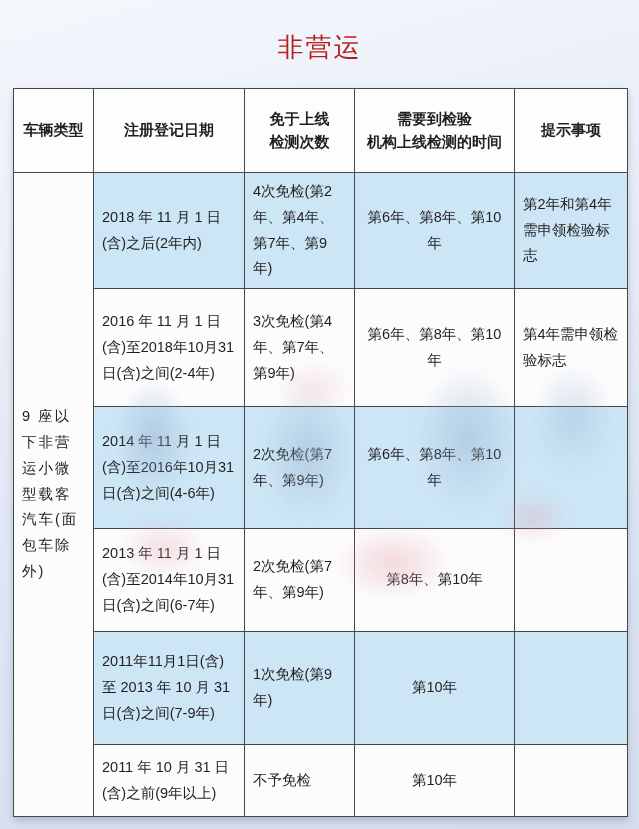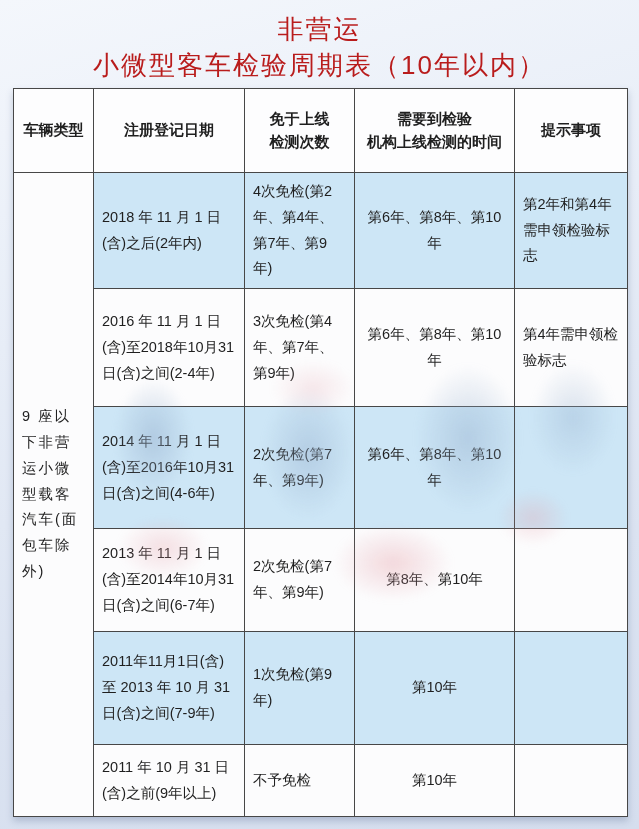--- a/index.html
+++ b/index.html
@@ -71,21 +71,20 @@
     filter:blur(3px);
   }
 </style>
 </head>
 <body>
 
 <div class="page">
 
   <div class="title-block">
     <div class="title-line">非营运</div>
-    <div class="title-line">小微型客车检验周期表（10年以内）</div>
   </div>
 
   <table class="main">
     <colgroup>
       <col style="width:80px">
         <col style="width:151px">
         <col style="width:110px">
       <col style="width:160px">
         <col style="width:113px">
     </colgroup>

